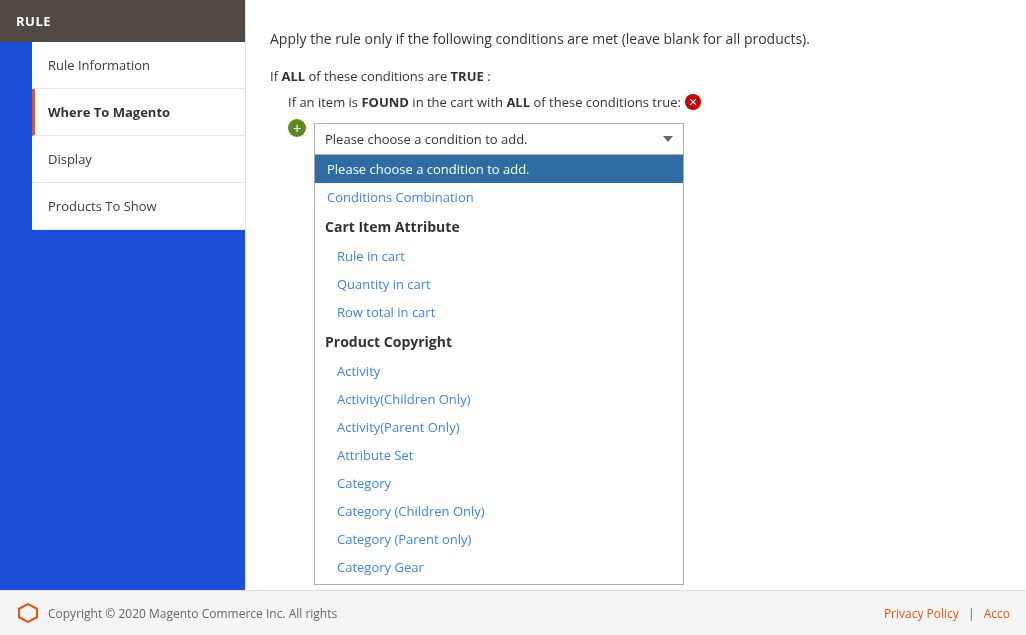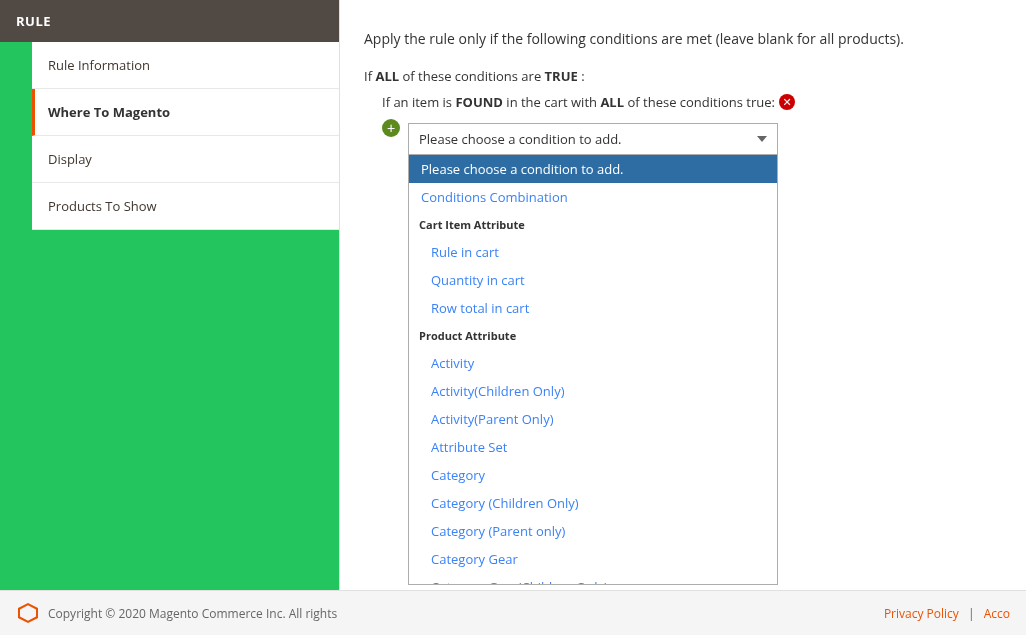--- a/index.html
+++ b/index.html
@@ -9,22 +9,22 @@
       background: #f5f5f5;
       color: #333;
     }
     .layout {
       display: flex;
       min-height: 635px;
       background: #f5f5f5;
     }
     
     .sidebar {
-      width: 340px;
-      background: #22c55e;
+      width: 246px;
+      background: #1d4ed8;
       border-right: 1px solid #e0e0e0;
       flex-shrink: 0;
     }
     .sidebar-header {
       background: #514943;
       color: #fff;
       padding: 12px 16px;
       font-size: 13px;
       font-weight: 700;
       letter-spacing: 0.5px;
@@ -173,21 +173,21 @@
       font-size: 13px;
       color: #3b82f6;
     }
     .dropdown-item.selected {
       background: #2e6da4;
       color: #fff;
     }
     .dropdown-group-label {
       padding: 6px 10px;
       font-weight: 700;
-      font-size: 11px;
+      font-size: 14px;
       color: #333;
       background: #fff;
     }
     .dropdown-item.indented {
       padding-left: 22px;
     }
     
     .footer {
       position: fixed;
       bottom: 0;
@@ -277,21 +277,21 @@
             <span>Please choose a condition to add.</span>
             <div class="dropdown-arrow"></div>
           </div>
           <div class="dropdown-list" id="dropdown-list">
           <div class="dropdown-item selected">Please choose a condition to add.</div>
               <div class="dropdown-item">Conditions Combination</div>
               <div class="dropdown-group-label">Cart Item Attribute</div>
               <div class="dropdown-item indented">Rule in cart</div>
               <div class="dropdown-item indented">Quantity in cart</div>
               <div class="dropdown-item indented">Row total in cart</div>
-              <div class="dropdown-group-label">Product Attribute</div>
+              <div class="dropdown-group-label">Product Copyright</div>
               <div class="dropdown-item indented">Activity</div>
               <div class="dropdown-item indented">Activity(Children Only)</div>
               <div class="dropdown-item indented">Activity(Parent Only)</div>
               <div class="dropdown-item indented">Attribute Set</div>
               <div class="dropdown-item indented">Category</div>
               <div class="dropdown-item indented">Category (Children Only)</div>
               <div class="dropdown-item indented">Category (Parent only)</div>
               <div class="dropdown-item indented">Category Gear</div>
               <div class="dropdown-item indented">Category Gear(Children Only)</div>
             </div>

